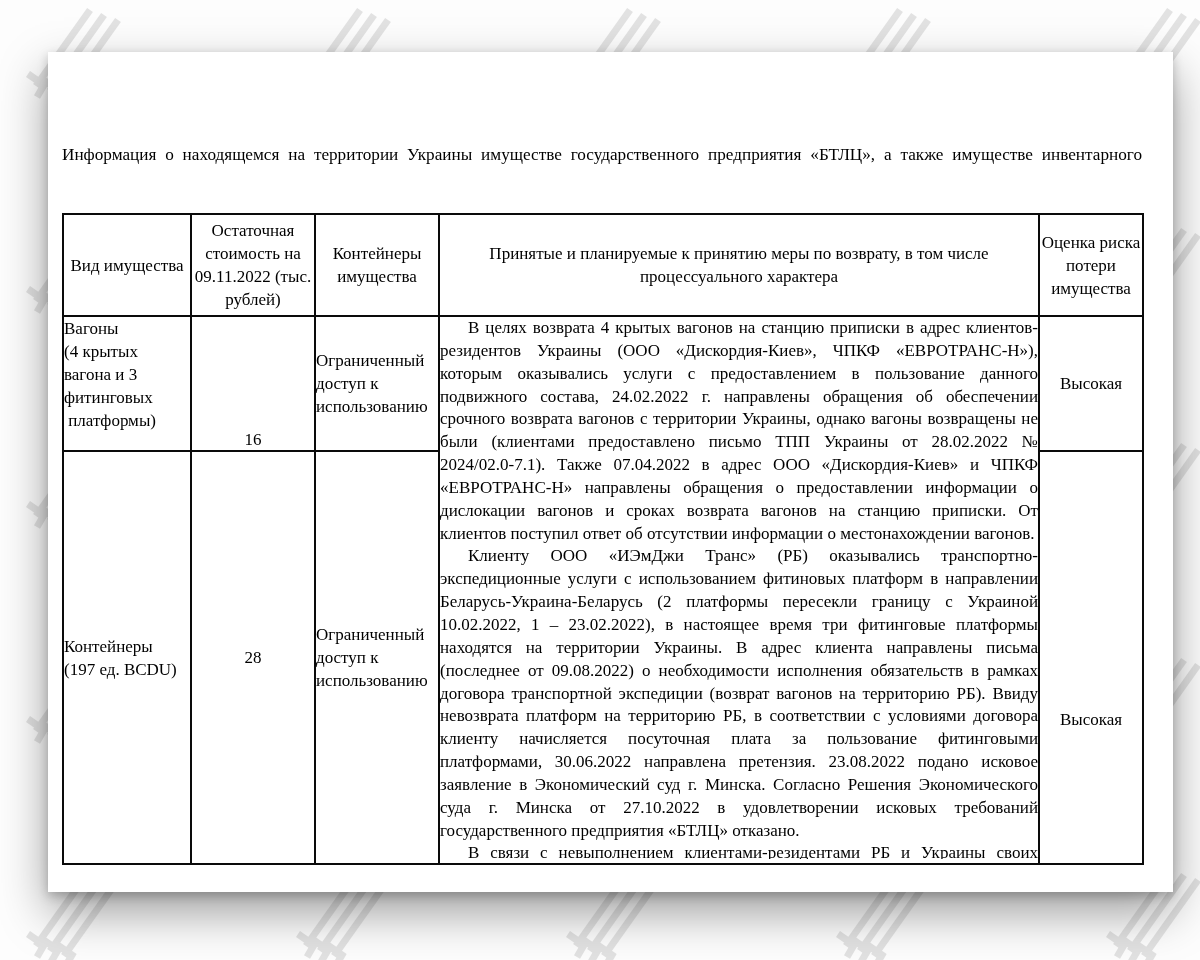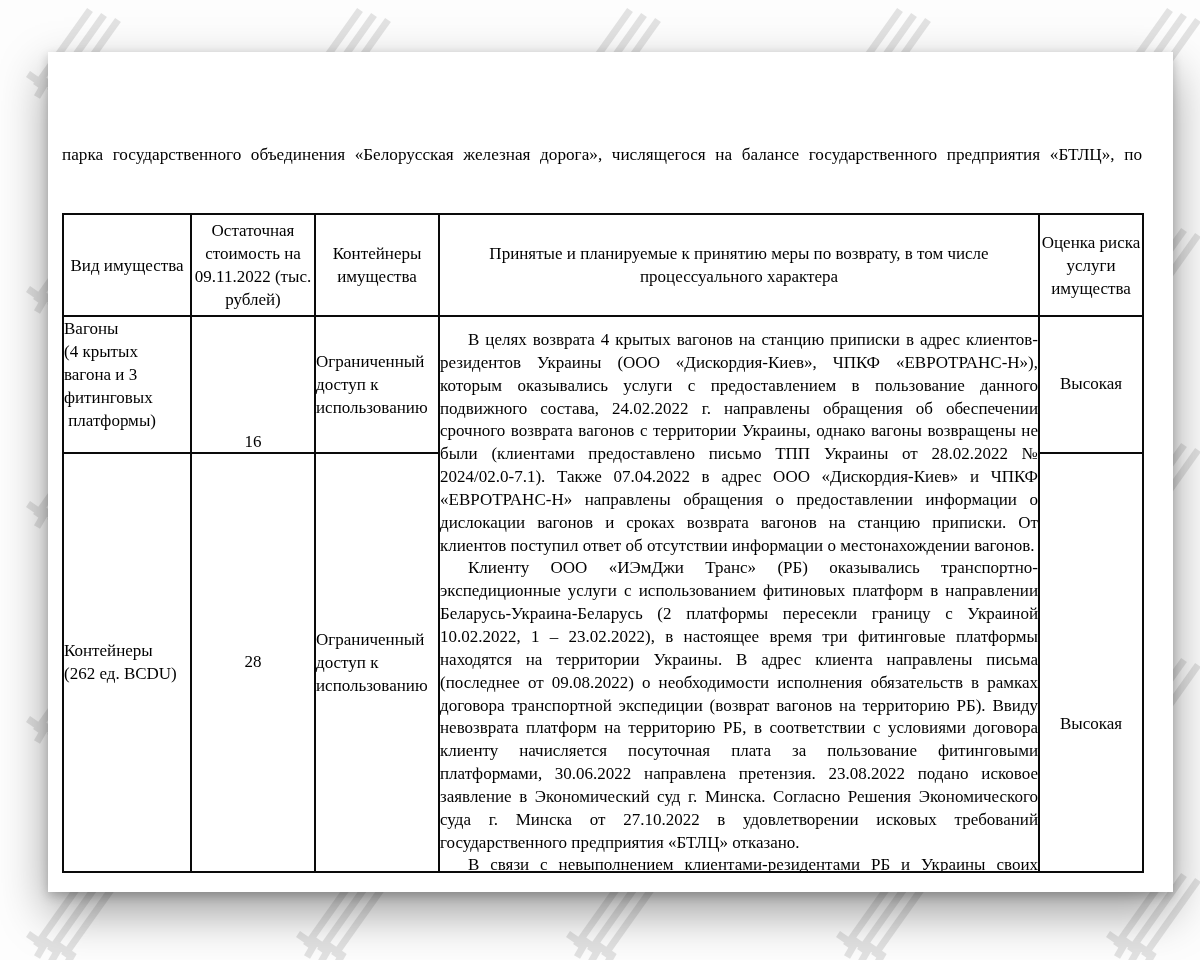--- a/index.html
+++ b/index.html
@@ -106,21 +106,20 @@
     top: 62px;
     display: inline-block;
   }
   td.cell-measures {
     vertical-align: top;
     padding: 5px 9px 0 9px;
   }
   .measures-box {
     height: 542px;
     overflow: hidden;
-    margin-top: 12px;
   }
   .measures-box p {
     margin: 0;
     text-indent: 28px;
     text-align: justify;
     line-height: 22.85px;
   }
 </style>
 </head>
 <body>
@@ -144,38 +143,38 @@
       <use href="#motif-stripes" x="30" y="-10"></use>
       <use href="#motif-arc" x="160" y="120"></use>
     </pattern>
   </defs>
   <rect width="1200" height="960" fill="url(#wm)"></rect>
 </svg>
 
 <div class="page">
 
   <div class="doc-title">
-    <div class="l-just">парка государственного объединения «Белорусская железная дорога», числящегося на балансе государственного предприятия «БТЛЦ», по</div>
+    <div class="l-just">Информация о находящемся на территории Украины имуществе государственного предприятия «БТЛЦ», а также имуществе инвентарного</div>
   </div>
 
   <table class="main-table">
     <colgroup>
       <col style="width:128px">
       <col style="width:124px">
       <col style="width:124px">
       <col style="width:600px">
       <col style="width:104px">
     </colgroup>
     <tbody>
       <tr class="hdr-row">
         <td class="hdr">Вид имущества</td>
         <td class="hdr">Остаточная стоимость на 09.11.2022 (тыс. рублей)</td>
         <td class="hdr">Контейнеры имущества</td>
         <td class="hdr">Принятые и планируемые к принятию меры по возврату, в том числе процессуального характера</td>
-        <td class="hdr">Оценка риска услуги имущества</td>
+        <td class="hdr">Оценка риска потери имущества</td>
       </tr>
       <tr class="row-1">
         <td class="cell-type-1">Вагоны
 (4 крытых
 вагона и 3
 фитинговых
  платформы)</td>
         <td class="cell-value-1">16</td>
         <td class="cell-cond">Ограниченный доступ к использованию</td>
         <td class="cell-measures" rowspan="2">
@@ -184,21 +183,21 @@
             <p>Клиенту ООО «ИЭмДжи Транс» (РБ) оказывались транспортно-экспедиционные услуги с использованием фитиновых платформ в направлении Беларусь-Украина-Беларусь (2 платформы пересекли границу с Украиной 10.02.2022, 1 – 23.02.2022), в настоящее время три фитинговые платформы находятся на территории Украины. В адрес клиента направлены письма (последнее от 09.08.2022) о необходимости исполнения обязательств в рамках договора транспортной экспедиции (возврат вагонов на территорию РБ). Ввиду невозврата платформ на территорию РБ, в соответствии с условиями договора клиенту начисляется посуточная плата за пользование фитинговыми платформами, 30.06.2022 направлена претензия. 23.08.2022 подано исковое заявление в Экономический суд г. Минска. Согласно Решения Экономического суда г. Минска от 27.10.2022 в удовлетворении исковых требований государственного предприятия «БТЛЦ» отказано.</p>
             <p>В связи с невыполнением клиентами-резидентами РБ и Украины своих обязательств по договорам ввиду наличия обстоятельств непреодолимой силы на территории Украины, БТЛЦ обратилось в БелТПП с просьбой разъяснить является ли документ ТПП Украины официальным документом, подтверждающим указанные обстоятельства, а также освобождаются ли стороны при этом от</p>
           </div>
         </td>
         <td class="cell-risk">
           <span>Высокая</span>
         </td>
       </tr>
       <tr class="row-2">
         <td class="cell-type-2">Контейнеры
-(262 ед. BCDU)</td>
+(197 ед. BCDU)</td>
         <td class="cell-value-2">28</td>
         <td class="cell-cond">Ограниченный доступ к использованию</td>
         <td class="cell-risk">
           <span class="offset-down">Высокая</span>
         </td>
       </tr>
     </tbody>
   </table>
 
 </div>

